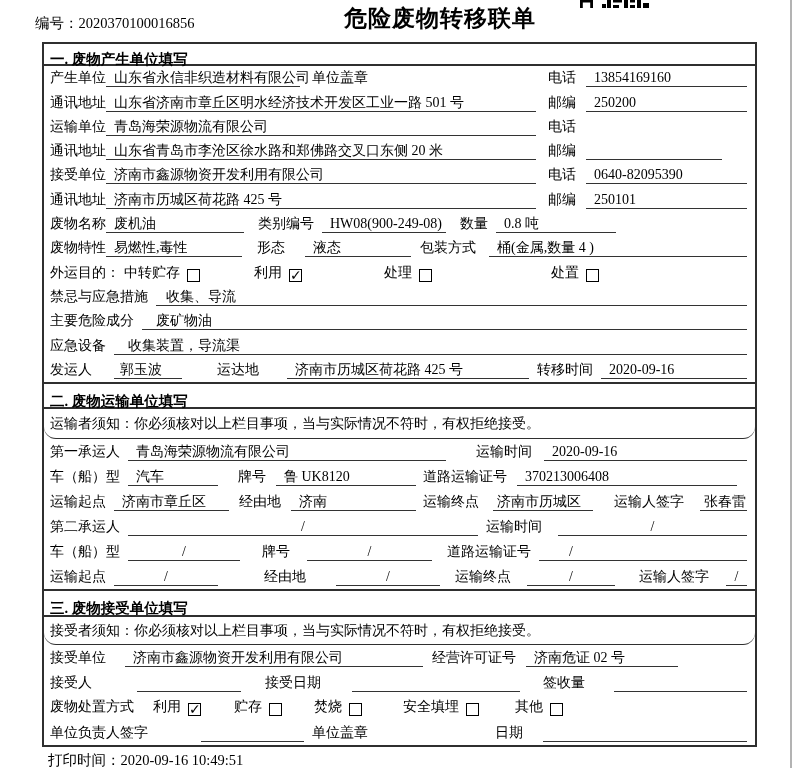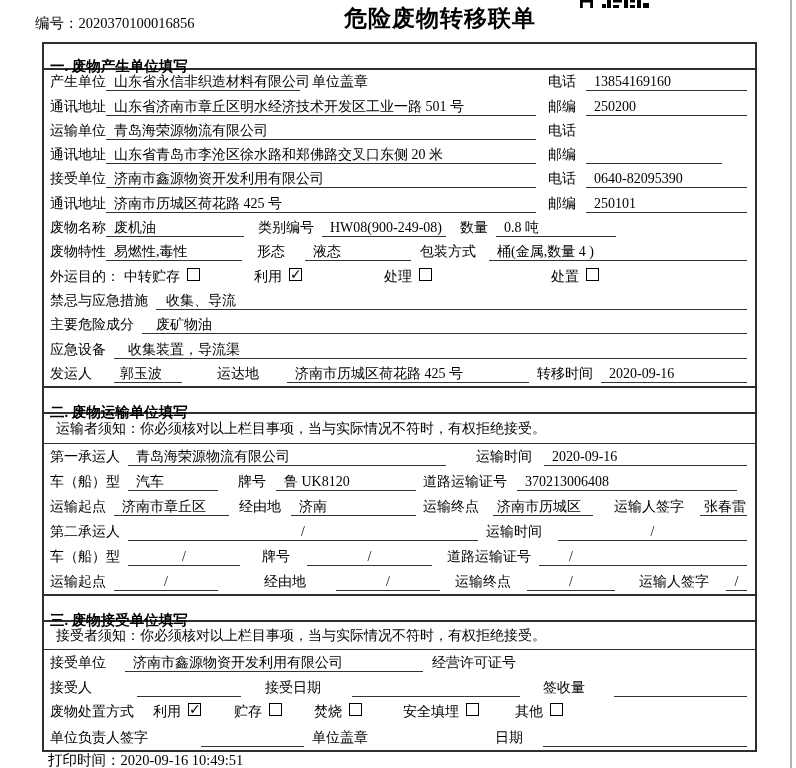--- a/index.html
+++ b/index.html
@@ -12,40 +12,40 @@
   .serial { position:absolute; left:35px; top:14px; font-size:14.5px; white-space:nowrap; }
   .title { position:absolute; left:90px; top:3px; width:700px; margin:0; text-align:center;
            font-size:23px; font-weight:bold; letter-spacing:1px; }
   .qr { position:absolute; left:580px; top:0; }
   .page-edge { position:absolute; left:790px; top:0; width:1.5px; height:768px; background:#b3b3b3; }
 
   .tbl { position:absolute; left:42px; top:42px; width:715px;
          border:2px solid #2f2f2f; box-sizing:border-box; background:#fff; }
   .sec { box-sizing:border-box; }
   .sec + .sec { border-top:2px solid #2f2f2f; }
-  .sec-title { font-weight:bold; font-size:14.5px; padding:12px 6px; height:22px; line-height:21px;
+  .sec-title { font-weight:bold; font-size:14.5px; padding:5px 6px; height:22px; line-height:21px;
                border-bottom:2px solid #2f2f2f; box-sizing:border-box; }
   .s2 .sec-title { height:25px; line-height:24px; }
   .s3 .sec-title { height:26px; line-height:25px; }
-  .notice { height:30px; line-height:29px; padding:0 12px; border-bottom:1.5px solid #2f2f2f;
-            box-sizing:border-box; white-space:nowrap; }
+  .notice { height:30px; line-height:29px; padding:0 6px; border-bottom:1.5px solid #2f2f2f;
+            box-sizing:border-box; white-space:nowrap;border-radius:12px; }
   .s3 .notice { height:28px; line-height:27px; }
 
   .frow { display:flex; align-items:flex-end; padding:0 8px 3px 6px; box-sizing:border-box;
           height:24.3px; white-space:nowrap; }
   .s2 .frow, .s3 .frow { height:25px; }
   .frow.cbrow { align-items:center; padding-bottom:0; }
   .lbl { line-height:18px; white-space:nowrap; }
   .val { line-height:18px; height:18px; border-bottom:1px solid #333; padding-left:8px;
          box-sizing:border-box; white-space:nowrap; overflow:visible; }
   .fill { flex:1 1 auto; }
   .ctr { text-align:center; padding-left:0; }
   .pl14 { padding-left:14px; } .pl30 { padding-left:30px; }
 
-  .opt { display:inline-flex; align-items:flex-start; line-height:18px; }
+  .opt { display:inline-flex; align-items:flex-end; line-height:18px; }
   .cb { display:inline-block; width:11px; height:11px; border:1.5px solid #000;
         margin-left:7px; position:relative; box-sizing:content-box; background:#fff; }
   .cb.checked::after { content:"\2713"; position:absolute; left:0px; top:-4px;
         font-size:14px; font-weight:bold; font-family:"DejaVu Sans",sans-serif; }
 
   .foot { position:absolute; left:48px; top:751px; font-size:14.5px; white-space:nowrap; }
 </style>
 </head>
 <body>
 
@@ -242,20 +242,21 @@
   </div>
 
   <div class="sec s3">
     <div class="sec-title">三. 废物接受单位填写</div>
     <div class="notice">接受者须知：你必须核对以上栏目事项，当与实际情况不符时，有权拒绝接受。</div>
 
     <div class="frow">
       <span class="lbl" style="width:56px">接受单位</span>
       <span class="val" style="width:298px;margin-left:19px">济南市鑫源物资开发利用有限公司</span>
       <span class="lbl" style="margin-left:9px">经营许可证号</span>
+      <span class="val" style="width:152px;margin-left:10px">济南危证 02 号</span>
     </div>
 
     <div class="frow">
       <span class="lbl" style="width:42px">接受人</span>
       <span class="val" style="width:104px;margin-left:45px"></span>
       <span class="lbl" style="margin-left:24px">接受日期</span>
       <span class="val" style="width:168px;margin-left:31px"></span>
       <span class="lbl" style="margin-left:23px">签收量</span>
       <span class="val fill" style="margin-left:29px"></span>
     </div>

